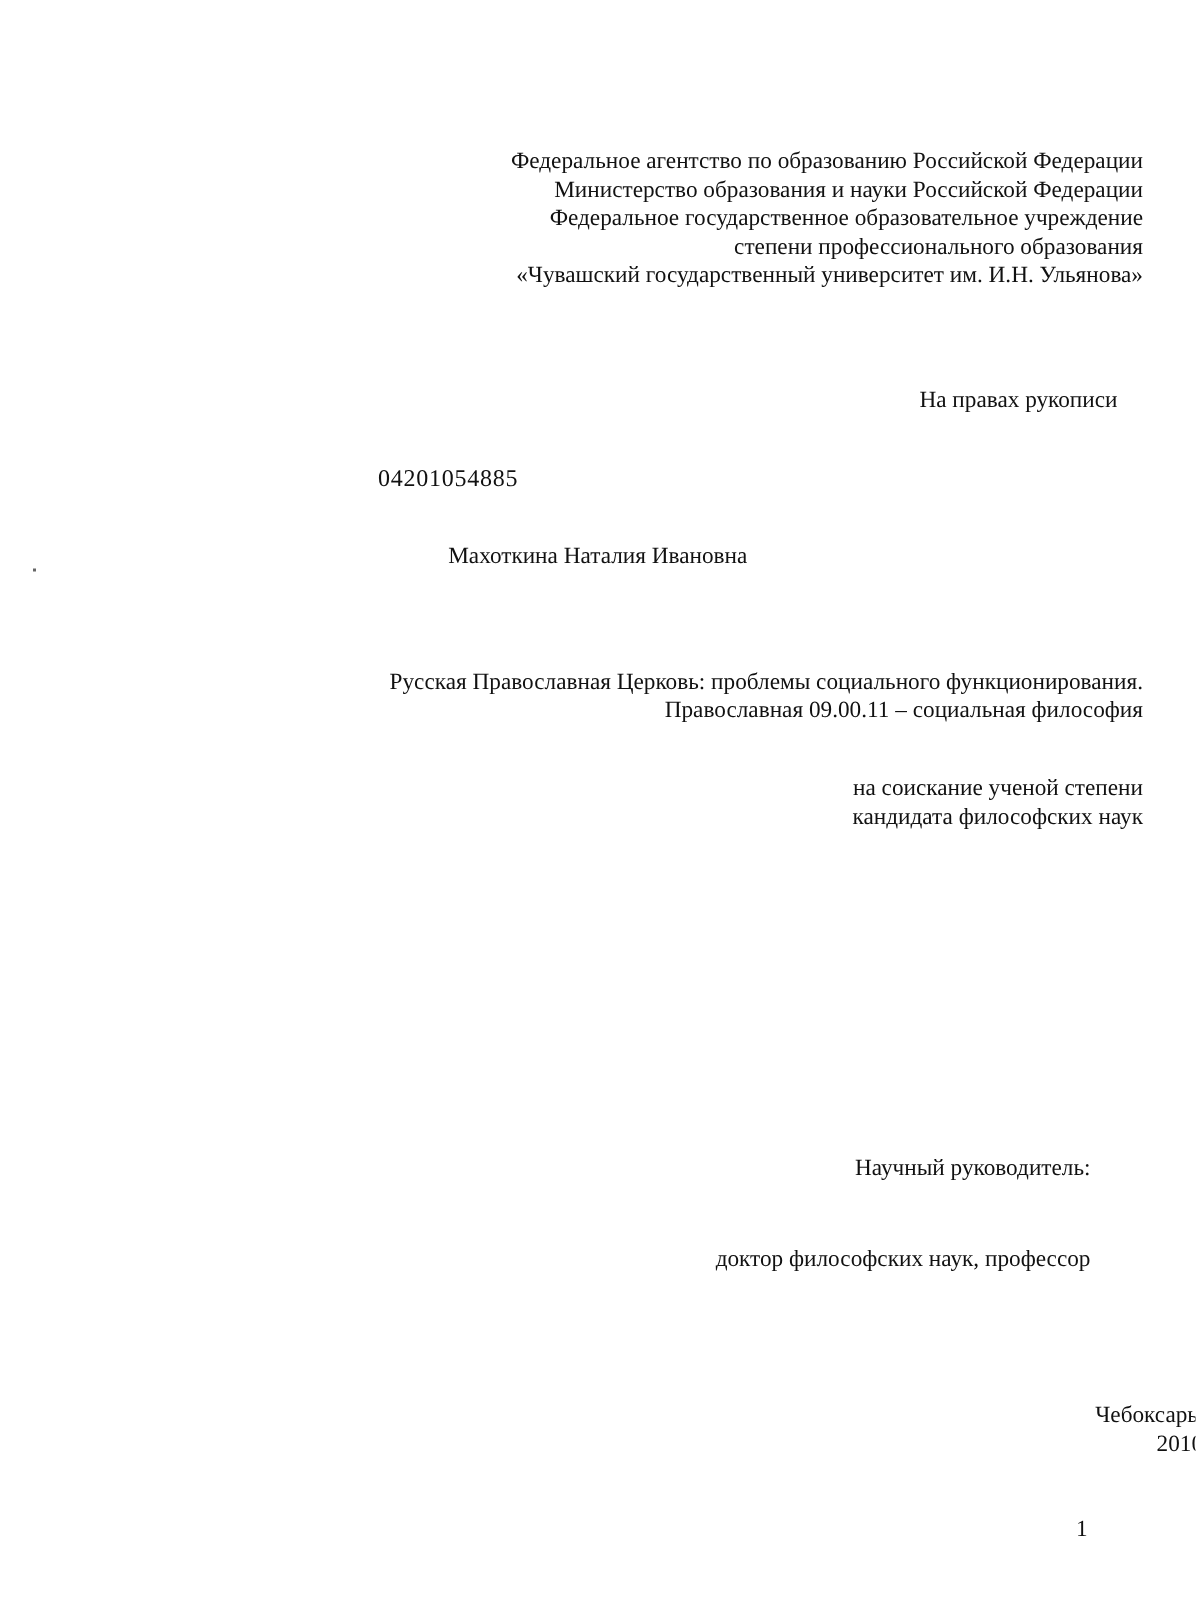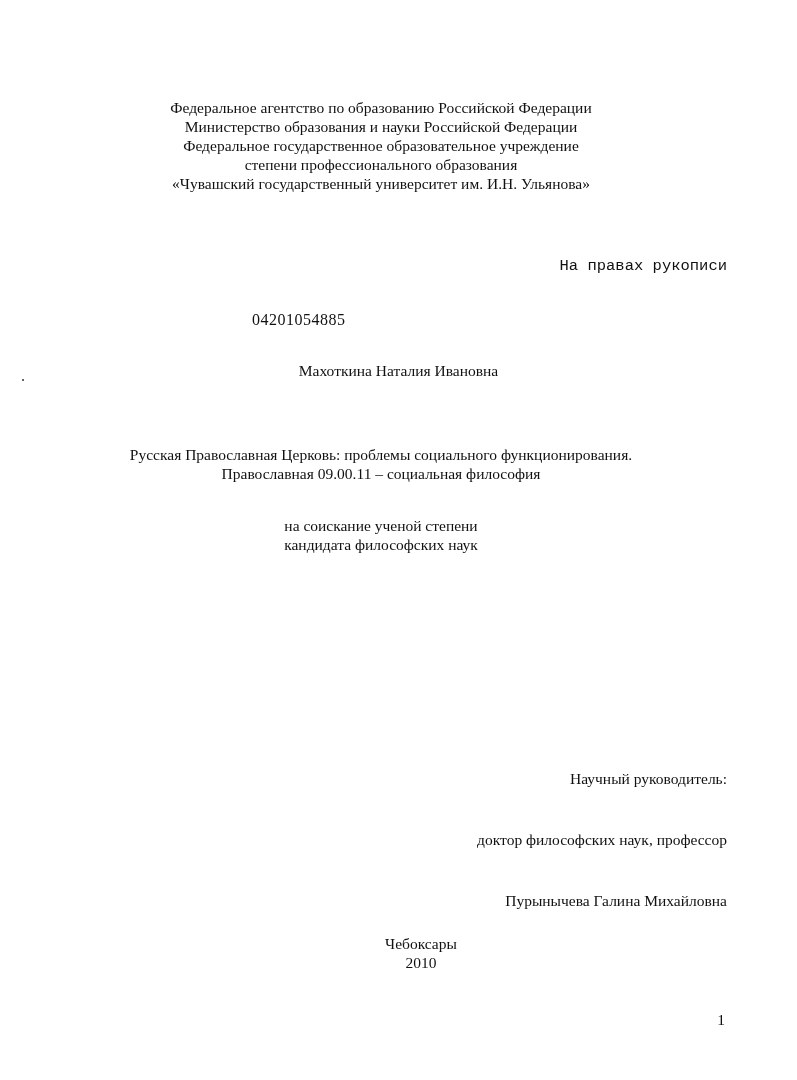--- a/index.html
+++ b/index.html
@@ -1,22 +1,22 @@
 <!DOCTYPE html>
 <html><head>
 <meta charset="utf-8">
 <style>
   html, body { margin:0; padding:0; background:#ffffff; }
   body { width:797px; height:1080px; position:relative; overflow:hidden;
          font-family:"Liberation Serif", "DejaVu Serif", serif; color:#111; }
   .line { position:absolute; font-size:15.5px; line-height:19px; white-space:nowrap; }
-  .center { left:0; width:762px; text-align:center; }
+  .center { left:0; width:762px; text-align:right; }
   .header { top:98px; }
   .header div { line-height:19px; }
-  .manuscript { top:257px; right:70px; text-align:left;font-family:Liberation Mono, monospace; }
+  .manuscript { top:257px; right:52px; text-align:left; }
   .code { top:290px; left:252px; font-family:Liberation Serif, serif; font-size:16px; letter-spacing:0.5px;margin-top:20px; }
   .author { top:361px; left:0; width:797px; text-align:center; }
   .topic { top:397px;margin-top:48px; }
   .diss { top:516px; }
   .supervisor { top:727px; right:70px; text-align:right; }
   .supervisor div { line-height:19px;margin-top:42px; }
   .city { top:934px;padding-left:40px; }
   .pagenum { top:1010px; right:72px; font-size:15.5px; }
   .speck { position:absolute; left:22px; top:379px; width:2px; height:2px; background:#666; }
 </style>
@@ -47,21 +47,20 @@
   </div>
 
   <div class="line center diss">
     <div>на соискание ученой степени</div>
     <div>кандидата философских наук</div>
   </div>
 
   <div class="line supervisor">
     <div>Научный руководитель:</div>
     <div>доктор философских наук, профессор</div>
-    <div>Пурынычева Галина Михайловна</div>
   </div>
 
   <div class="line center city">
     <div>Чебоксары</div>
     <div>2010</div>
   </div>
 
   <div class="line pagenum">1</div>
 </div>
 

